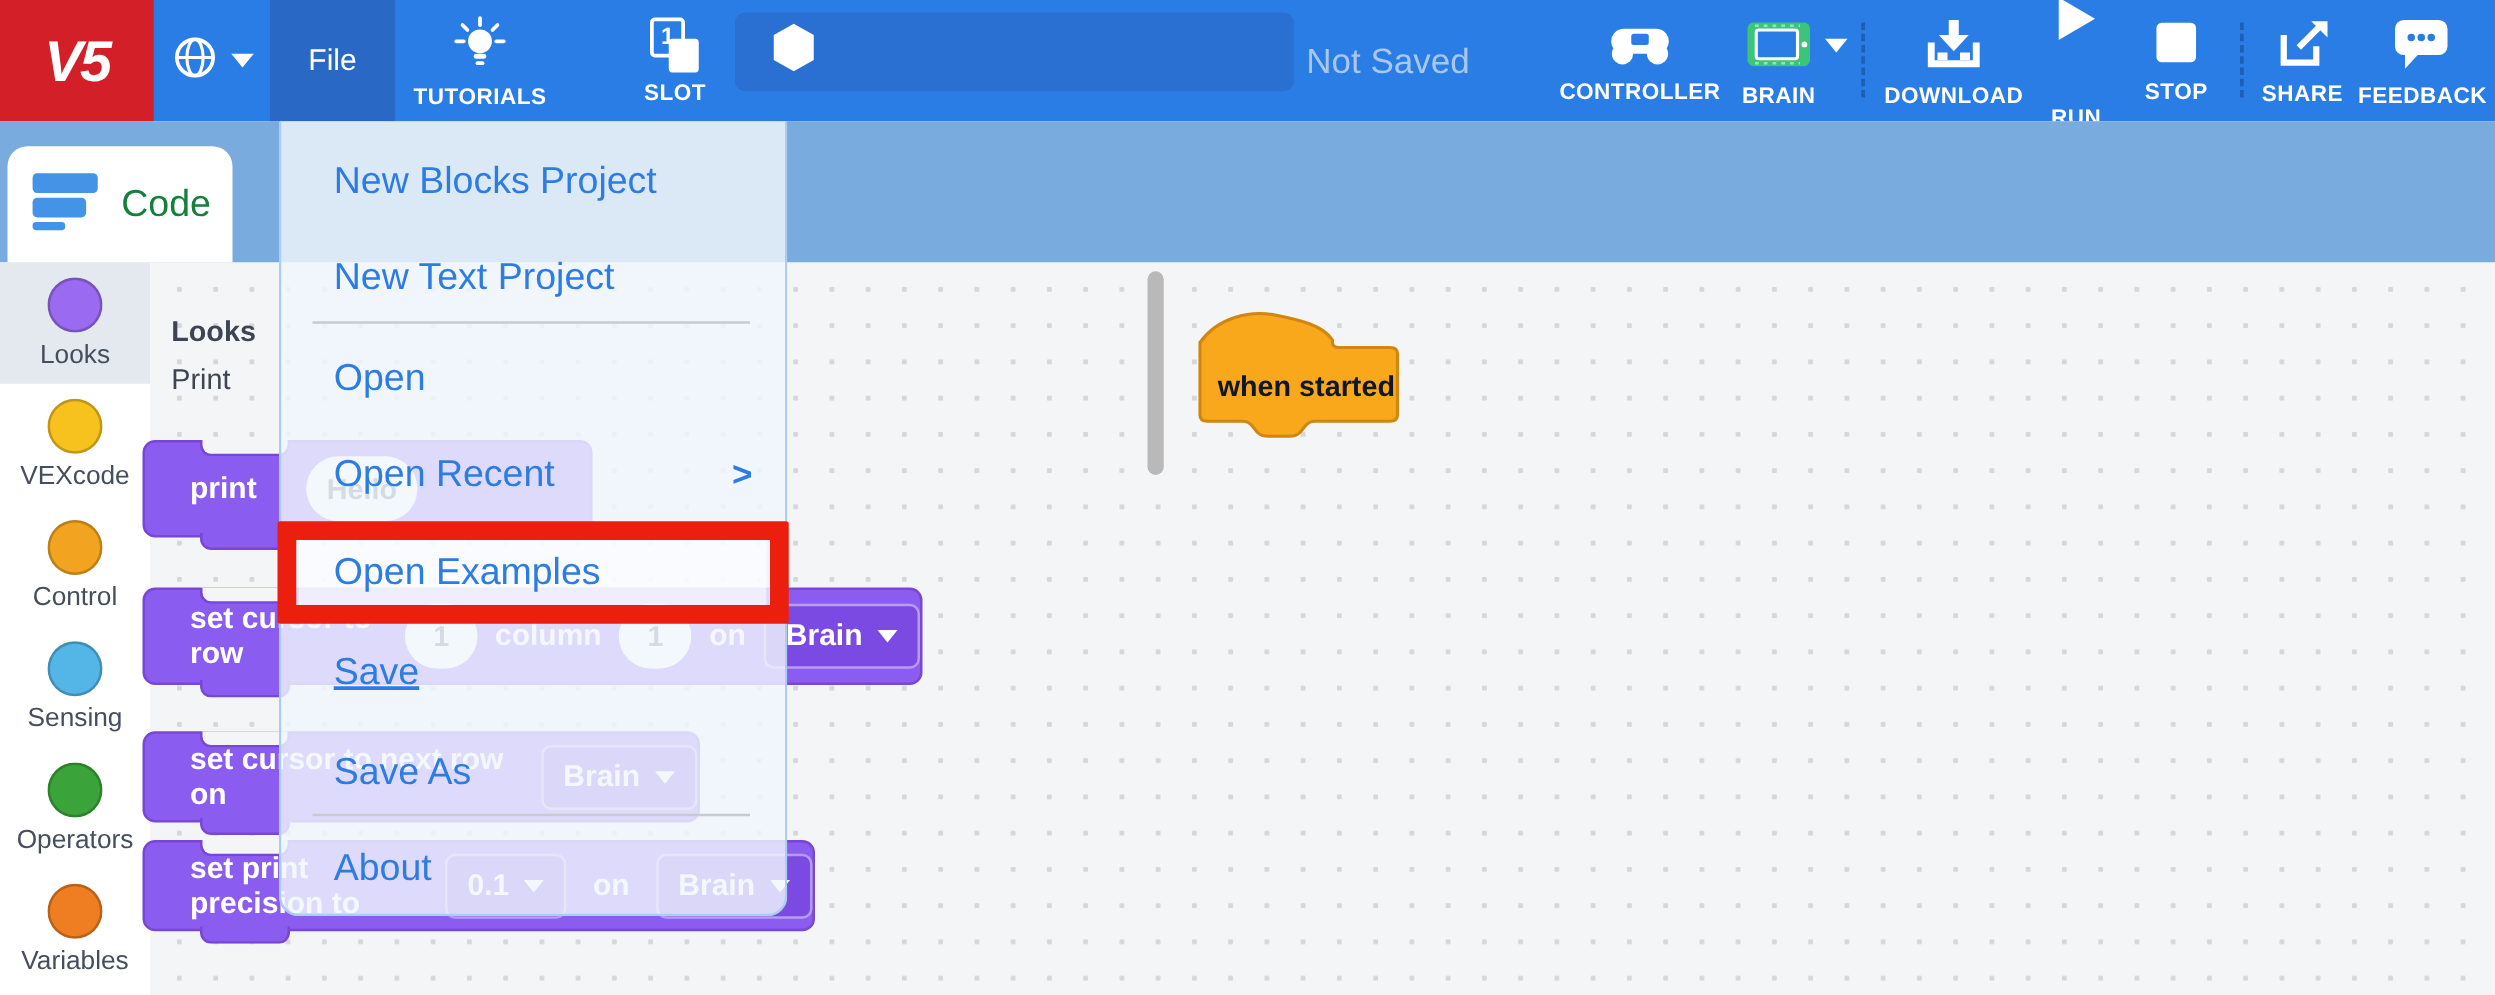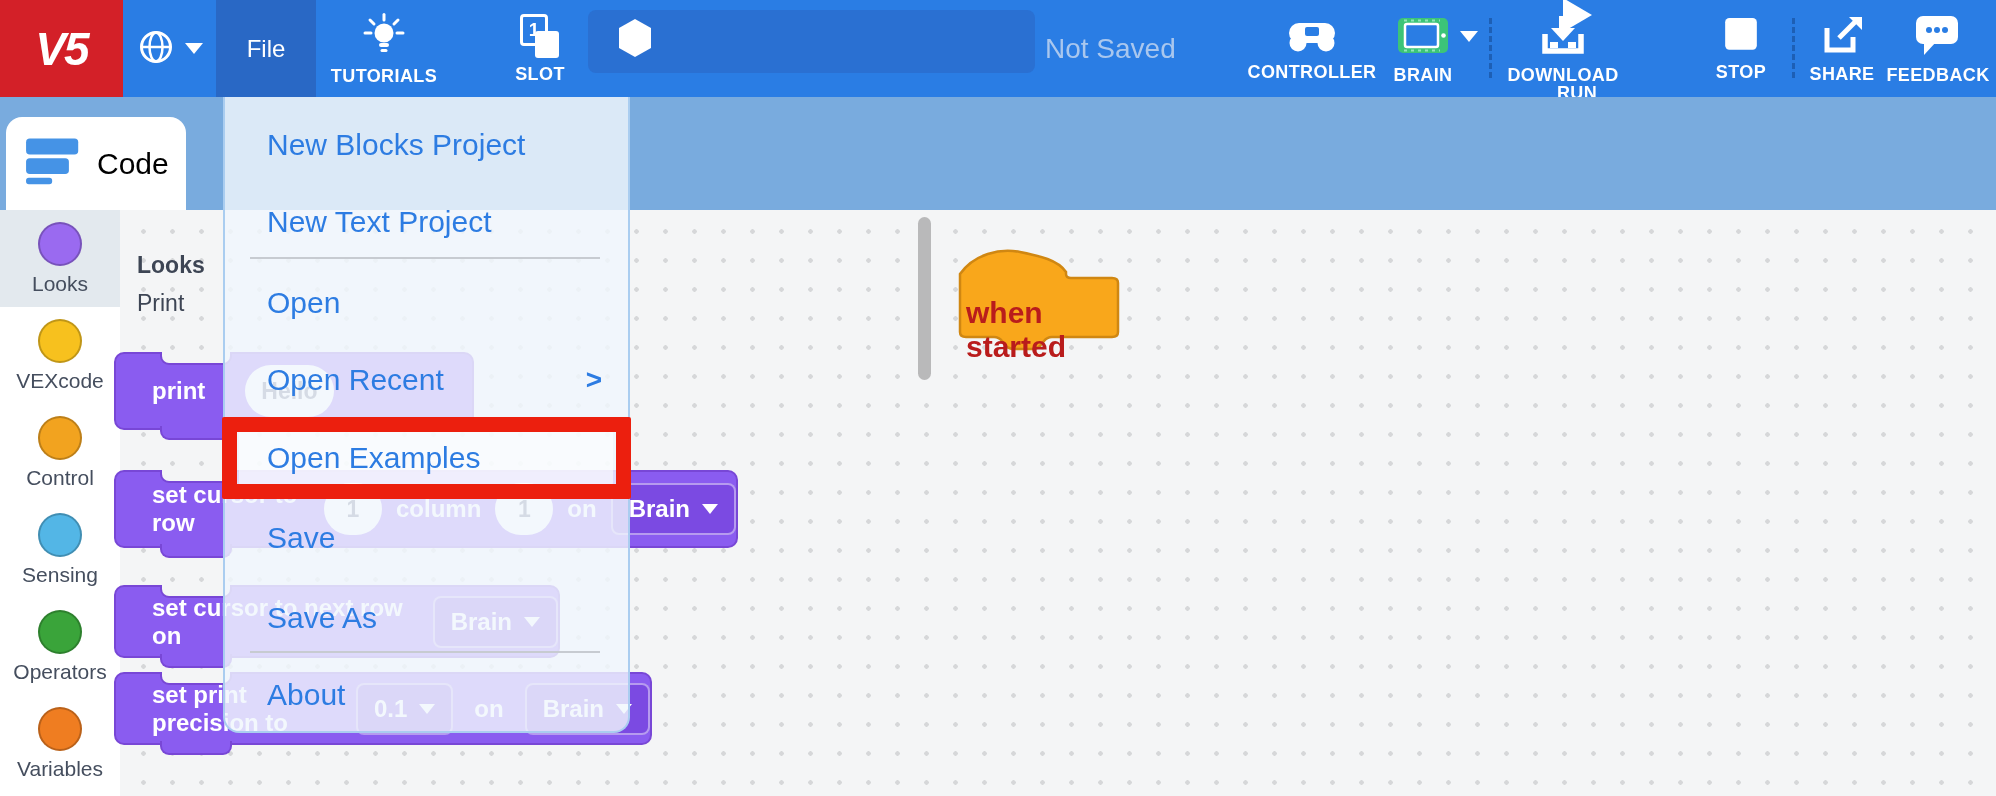--- a/index.html
+++ b/index.html
@@ -22,21 +22,21 @@
   .pill{position:absolute;left:588px;top:10px;width:447px;height:63px;background:#2a70d2;
       border-radius:8px;display:flex;align-items:center;gap:20px;padding-left:28px;
       box-sizing:border-box;color:#fff;font-size:30px;}
   .notsaved{position:absolute;left:1045px;top:0;height:97px;display:flex;align-items:center;
       color:#a9c7ee;font-size:28px;}
   .vsep{position:absolute;top:18px;height:60px;border-left:3px dashed #1d5fb5;}
   
   .subbar{position:absolute;left:0;top:97px;width:1996px;height:113px;background:#79abde;}
   .code-tab{position:absolute;left:6px;top:117px;width:180px;height:93px;background:#fff;
       border-radius:16px 16px 0 0;display:flex;align-items:center;gap:13px;
-      padding-left:18px;box-sizing:border-box;color:#000000;font-size:30px;}
+      padding-left:18px;box-sizing:border-box;color:#15803d;font-size:30px;}
   .sq-btn{position:absolute;top:127px;width:63px;height:63px;background:#fff;border-radius:14px;
       display:flex;align-items:center;justify-content:center;}
   
   .gridarea{position:absolute;left:120px;top:210px;width:1876px;height:586px;background:#f4f5f6;
       background-image:radial-gradient(circle 2.3px,#d6d7d9 95%,transparent 100%);
       background-size:29px 29px;background-position:9px 7px;}
   .sidebar{position:absolute;left:0;top:210px;width:120px;height:586px;background:#fff;}
   .cat{height:97px;display:flex;flex-direction:column;align-items:center;justify-content:center;gap:6px;}
   .cat.sel{background:#e3e9ee;}
   .cat .dot{width:44px;height:44px;border-radius:50%;border:2.5px solid rgba(0,0,0,.22);box-sizing:border-box;}
@@ -51,22 +51,22 @@
   .pblock .notch{position:absolute;top:-2px;left:44px;width:68px;height:11px;background:#f4f5f6;
       border:2px solid #7847d6;border-top:none;border-radius:0 0 9px 9px;}
   .pblock .bump{position:absolute;bottom:-12px;left:44px;width:68px;height:12px;background:#8a5cf0;
       border:2px solid #7847d6;border-top:none;border-radius:0 0 9px 9px;}
   .oval{background:#fff;color:#5a6178;border-radius:26px;height:52px;min-width:58px;
       display:flex;align-items:center;justify-content:center;font-weight:600;font-size:23px;padding:0 16px;box-sizing:border-box;}
   .dd{background:#7b4ae2;border:2px solid rgba(255,255,255,.45);border-radius:8px;height:52px;
       display:flex;align-items:center;gap:12px;padding:0 16px;color:#fff;box-sizing:border-box;}
   .dd .dcaret{width:0;height:0;border-left:8px solid transparent;border-right:8px solid transparent;
       border-top:10px solid #fff;}
-  .hat-label{position:absolute;left:966px;top:296px;width:150px;text-align:left;color:#b91c1c;
-      font-size:30px;font-weight:600;z-index:2;}
+  .hat-label{position:absolute;left:966px;top:296px;width:150px;text-align:right;color:#0f172a;
+      font-size:23px;font-weight:600;z-index:2;}
   
   .menu{position:absolute;left:223px;top:97px;width:407px;height:636px;
       background:rgba(240,246,253,.82);border:2px solid #aacdf0;border-top:none;
       border-radius:0 0 16px 16px;box-sizing:border-box;z-index:5;}
   .mrow{position:absolute;left:42px;transform:translateY(-50%);color:#2d7ce2;font-size:30px;white-space:nowrap;}
   .mrow-arrow{position:absolute;right:26px;transform:translateY(-50%);color:#2d7ce2;font-size:28px;font-weight:700;}
   .mdiv{position:absolute;left:25px;right:28px;height:2px;background:#c7cbd1;}
   .mi-hl-bg{position:absolute;left:14px;right:15px;top:333px;height:56px;background:rgba(255,255,255,.55);border-radius:4px;}
   .redbox{position:absolute;left:222px;top:417px;width:409px;height:82px;border:15px solid #ec1f0e;
       box-sizing:border-box;border-radius:2px;z-index:6;}
@@ -168,21 +168,21 @@
           <rect x="19" y="3" width="8" height="13" fill="#fff"></rect>
           <polygon points="11,15 35,15 23,28" fill="#fff"></polygon>
           <path d="M5,21 L5,38 L41,38 L41,21" stroke="#fff" stroke-width="5.5" fill="none"></path>
           <rect x="10" y="29" width="8" height="6" fill="#fff"></rect>
           <rect x="28" y="29" width="8" height="6" fill="#fff"></rect>
         </svg>
       </span>
       <span class="lbl">DOWNLOAD</span>
     </div>
 
-    <div class="tb" style="left:1546px;width:62px;gap:45px;">
+    <div class="tb" style="left:1630px;width:62px;gap:45px;">
       <span>
         <svg width="36" height="40" viewBox="0 0 36 40">
             <polygon points="4,3 33,20 4,37" fill="#fff"></polygon>
           </svg>
       </span>
       <span class="lbl">RUN</span>
     </div>
 
     <div class="tb" style="left:1705px;width:72px;">
       <span>
@@ -350,21 +350,21 @@
 
   <div class="menu">
     <div class="mi-hl-bg"></div>
     <div class="mrow" style="top:48px;">New Blocks Project</div>
     <div class="mrow" style="top:125px;">New Text Project</div>
     <div class="mdiv" style="top:160px;"></div>
     <div class="mrow" style="top:206px;">Open</div>
     <div class="mrow" style="top:283px;">Open Recent</div>
     <div class="mrow-arrow" style="top:283px;">&gt;</div>
     <div class="mrow" style="top:361px;">Open Examples</div>
-    <div class="mrow" style="top:441px;">Save</div>
+    <div class="mrow" style="top:441px;text-decoration:underline;">Save</div>
     <div class="mrow" style="top:521px;">Save As</div>
     <div class="mdiv" style="top:554px;"></div>
     <div class="mrow" style="top:598px;">About</div>
   </div>
 
   <div class="redbox"></div>
 
 </div>
 
 </body></html>

